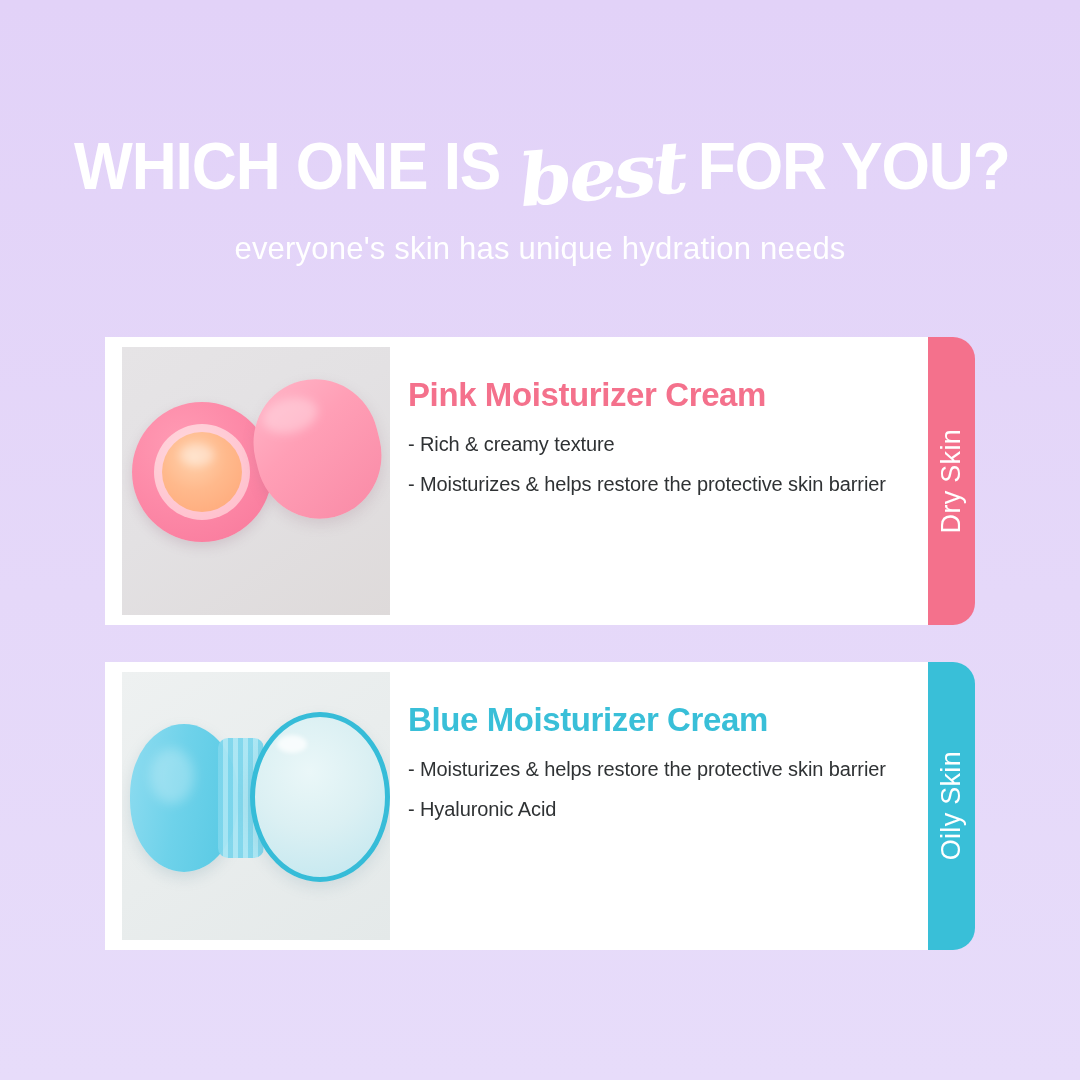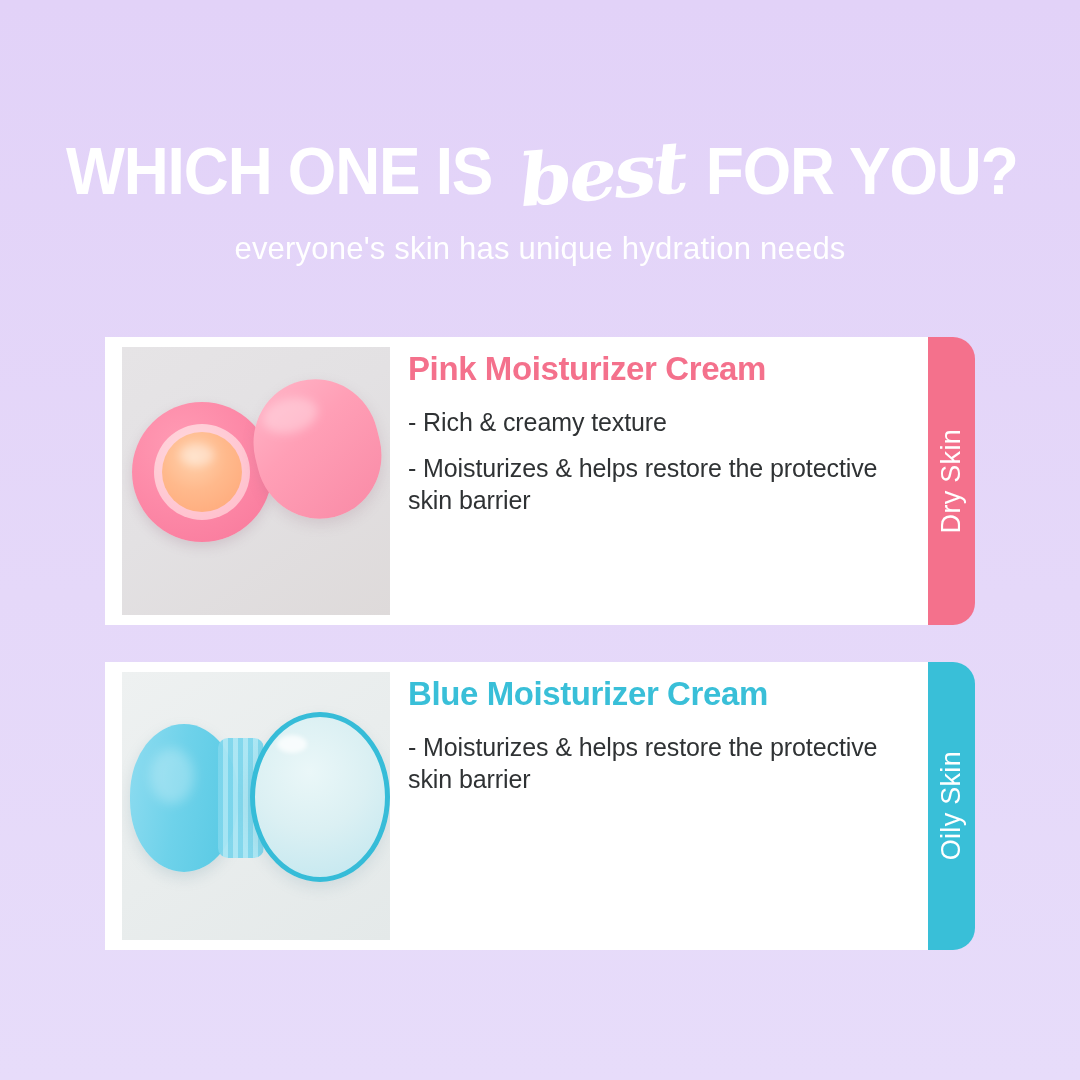--- a/index.html
+++ b/index.html
@@ -22,23 +22,23 @@
     z-index:0;
   }
 
   .page { position:relative; z-index:1; width:1080px; height:1080px; }
 
   
   .header { padding-top:132px; }
 
   .headline {
     display:flex;
-    align-items:flex-end;
+    align-items:flex-start;
     justify-content:center;
-    gap:8px;
+    gap:0px;
     color:#ffffff;
     white-space:nowrap;
     line-height:1;
   }
   .headline .hl-part {
     font-family:"Liberation Sans Narrow","Liberation Sans", sans-serif;
     font-weight:bold;
     font-size:67px;
     letter-spacing:-1.2px;
     transform:scaleX(0.93);
@@ -93,37 +93,37 @@
     margin-left:17px;
     flex:0 0 268px;
     position:relative;
     overflow:hidden;
   }
 
   .card-text {
     flex:1 1 auto;
     padding:0 14px 0 18px;
     align-self:flex-start;
-    margin-top:12px;
+    margin-top:38px;
   }
 
   .product-title {
     font-family:"Liberation Sans Narrow","Liberation Sans", sans-serif;
     font-weight:bold;
     font-size:34px;
     letter-spacing:-0.4px;
     margin-bottom:18px;
     transform:scaleX(0.97);
     transform-origin:left center;
     white-space:nowrap;
   }
 
   .bullet {
     color:#2f3234;
-    font-size:25px;
+    font-size:20px;
     line-height:1.28;
     margin-bottom:14px;
     letter-spacing:-0.1px;
   }
   .bullet:last-child { margin-bottom:0; }
 
   
   .tab {
     position:absolute;
     left:823px; top:0;
@@ -270,18 +270,19 @@
       <div class="card-body">
         <div class="photo blue-ph">
           <div class="ph-bg"></div>
           <div class="bj-cap"></div>
           <div class="bj-threads"></div>
           <div class="bj-jar"></div>
         </div>
         <div class="card-text">
           <div class="product-title">Blue Moisturizer Cream</div>
           <div class="bullet">- Moisturizes &amp; helps restore the protective skin barrier</div>
+          <div class="bullet">- Hyaluronic Acid</div>
         </div>
       </div>
     </div>
 
   </div>
 </div>
 
 </body></html>

